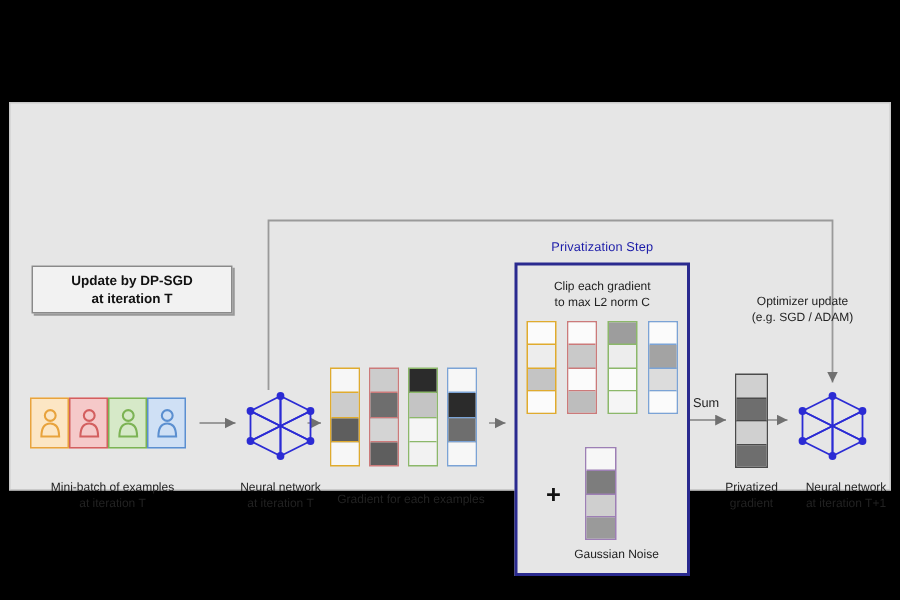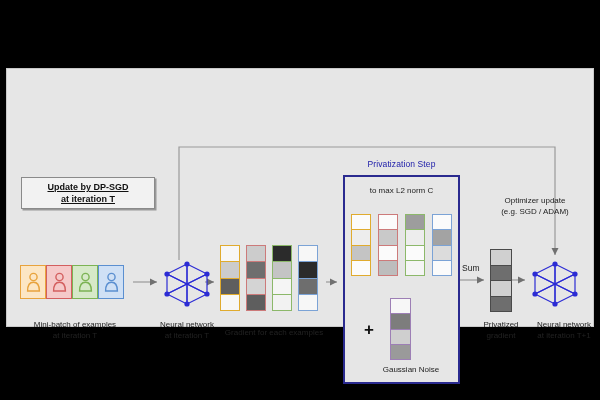--- a/index.html
+++ b/index.html
@@ -12,21 +12,21 @@
     position:absolute;left:6px;top:68px;width:588px;height:259px;
     background:#e6e6e6;border:1px solid #c9c9c9;box-sizing:border-box;
   }
 
   
   #callout{
     position:absolute;left:14px;top:108px;width:134px;height:32px;
     background:#f2f2f2;border:1px solid #8a8a8a;box-sizing:border-box;
     box-shadow:1.5px 1.5px 0 rgba(90,90,90,.55);
     display:flex;flex-direction:column;align-items:center;justify-content:center;
-    font-size:9px;font-weight:bold;color:#111;line-height:1.35;text-decoration:underline;
+    font-size:9px;font-weight:bold;color:#111;line-height:1.35;
   }
 
   
   #minibatch{position:absolute;left:13px;top:196px;display:flex;}
   .person{
     width:26px;height:34px;box-sizing:border-box;border:1px solid #000;
     display:flex;align-items:center;justify-content:center;
   }
   .person svg{width:15px;height:20px;display:block;}
 
@@ -207,20 +207,21 @@
           <div class="cell" style="background: rgb(43, 43, 43); border-bottom-color: rgb(123, 163, 214);"></div>
           <div class="cell" style="background: rgb(110, 110, 110); border-bottom-color: rgb(123, 163, 214);"></div>
           <div class="cell" style="background: rgb(247, 247, 247); border-bottom-color: rgb(123, 163, 214);"></div>
         </div>
       </div>
     <div class="cap" id="cap-grads">Gradient for each examples</div>
 
     <div id="privtitle">Privatization Step</div>
     <div id="privbox"></div>
     <div id="cliptext">
+      <div>Clip each gradient</div>
       <div>to max L2 norm C</div>
     </div>
     <div class="colgroup" id="clipped">
         <div class="col" style="border-color: rgb(224, 171, 46);">
           <div class="cell" style="background: rgb(251, 251, 251); border-bottom-color: rgb(224, 171, 46);"></div>
           <div class="cell" style="background: rgb(237, 237, 237); border-bottom-color: rgb(224, 171, 46);"></div>
           <div class="cell" style="background: rgb(196, 196, 196); border-bottom-color: rgb(224, 171, 46);"></div>
           <div class="cell" style="background: rgb(251, 251, 251); border-bottom-color: rgb(224, 171, 46);"></div>
         </div>
         <div class="col" style="border-color: rgb(204, 122, 122);">

